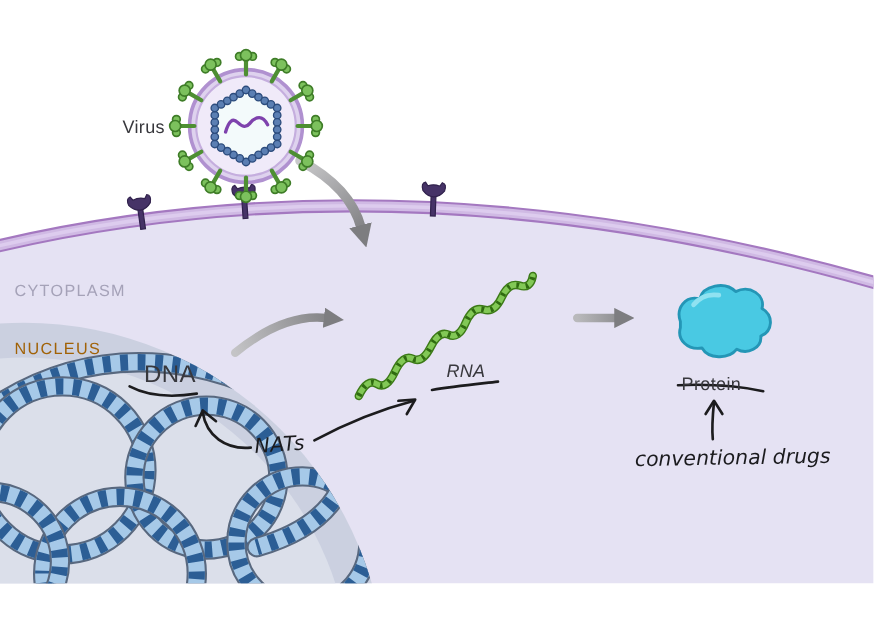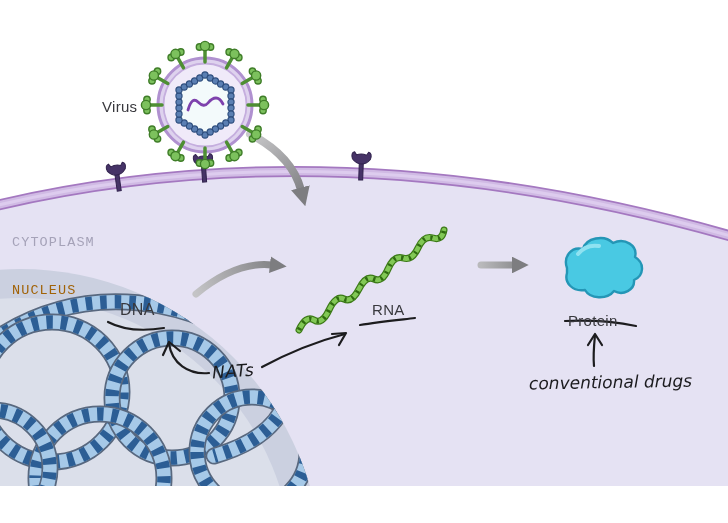--- a/index.html
+++ b/index.html
@@ -1,21 +1,21 @@
 <!DOCTYPE html>
 <html><head>
 <meta charset="utf-8">
 <style>
   html,body{margin:0;padding:0;background:#ffffff;}
   .stage{position:relative;width:728px;height:523px;background:#ffffff;overflow:hidden;
          font-family:"Liberation Sans",sans-serif;}
   .stage svg{position:absolute;left:0;top:0;}
   .lbl{position:absolute;white-space:nowrap;user-select:none;}
   .lbl-dark{color:#38383d;font-size:15px;letter-spacing:.3px;}
-  .lbl-region{font-size:13.5px;letter-spacing:1.1px;color:#a5a2b8;font-family:Liberation Mono, monospace;}
+  .lbl-region{font-size:13.5px;letter-spacing:1.1px;color:#a5a2b8;}
   .lbl-nucleus{color:#a16207;}
   .hand{font-family:"DejaVu Sans",sans-serif;font-style:italic;color:#1b1b1e;}
   .hand-nats{font-size:17px;transform:rotate(-4deg);letter-spacing:.5px;}
   .hand-drugs{font-size:17px;transform:rotate(-1deg);}
 </style>
 </head>
 <body>
 
 <div class="stage">
 
@@ -252,19 +252,19 @@
       <path d="M 332 334 L 346 333 L 339 345"></path>
       <path d="M 594 366 C 593 356 594 345 595 335"></path>
       <path d="M 588 345 L 595 334 L 602 345"></path>
     </g>
   </g>
 </svg>
 
 <div class="lbl lbl-dark" style="left:102px;top:98px;">Virus</div>
 <div class="lbl lbl-region" style="left:12px;top:235px;">CYTOPLASM</div>
 <div class="lbl lbl-region lbl-nucleus" style="left:12px;top:283px;">NUCLEUS</div>
-<div class="lbl lbl-dark" style="left:120px;top:301px;font-size:16px;">DNA</div>
-<div class="lbl lbl-dark" style="left:372px;top:301px;">RNA</div>
+<div class="lbl lbl-dark" style="left:120px;top:301px;font-size:20px;">DNA</div>
+<div class="lbl lbl-dark" style="left:372px;top:301px;font-style:italic;">RNA</div>
 <div class="lbl lbl-dark" style="left:568px;top:312px;">Protein</div>
 <div class="lbl hand hand-nats" style="left:212px;top:361px;">NATs</div>
 <div class="lbl hand hand-drugs" style="left:529px;top:372px;">conventional drugs</div>
 
 </div>
 
 </body></html>

